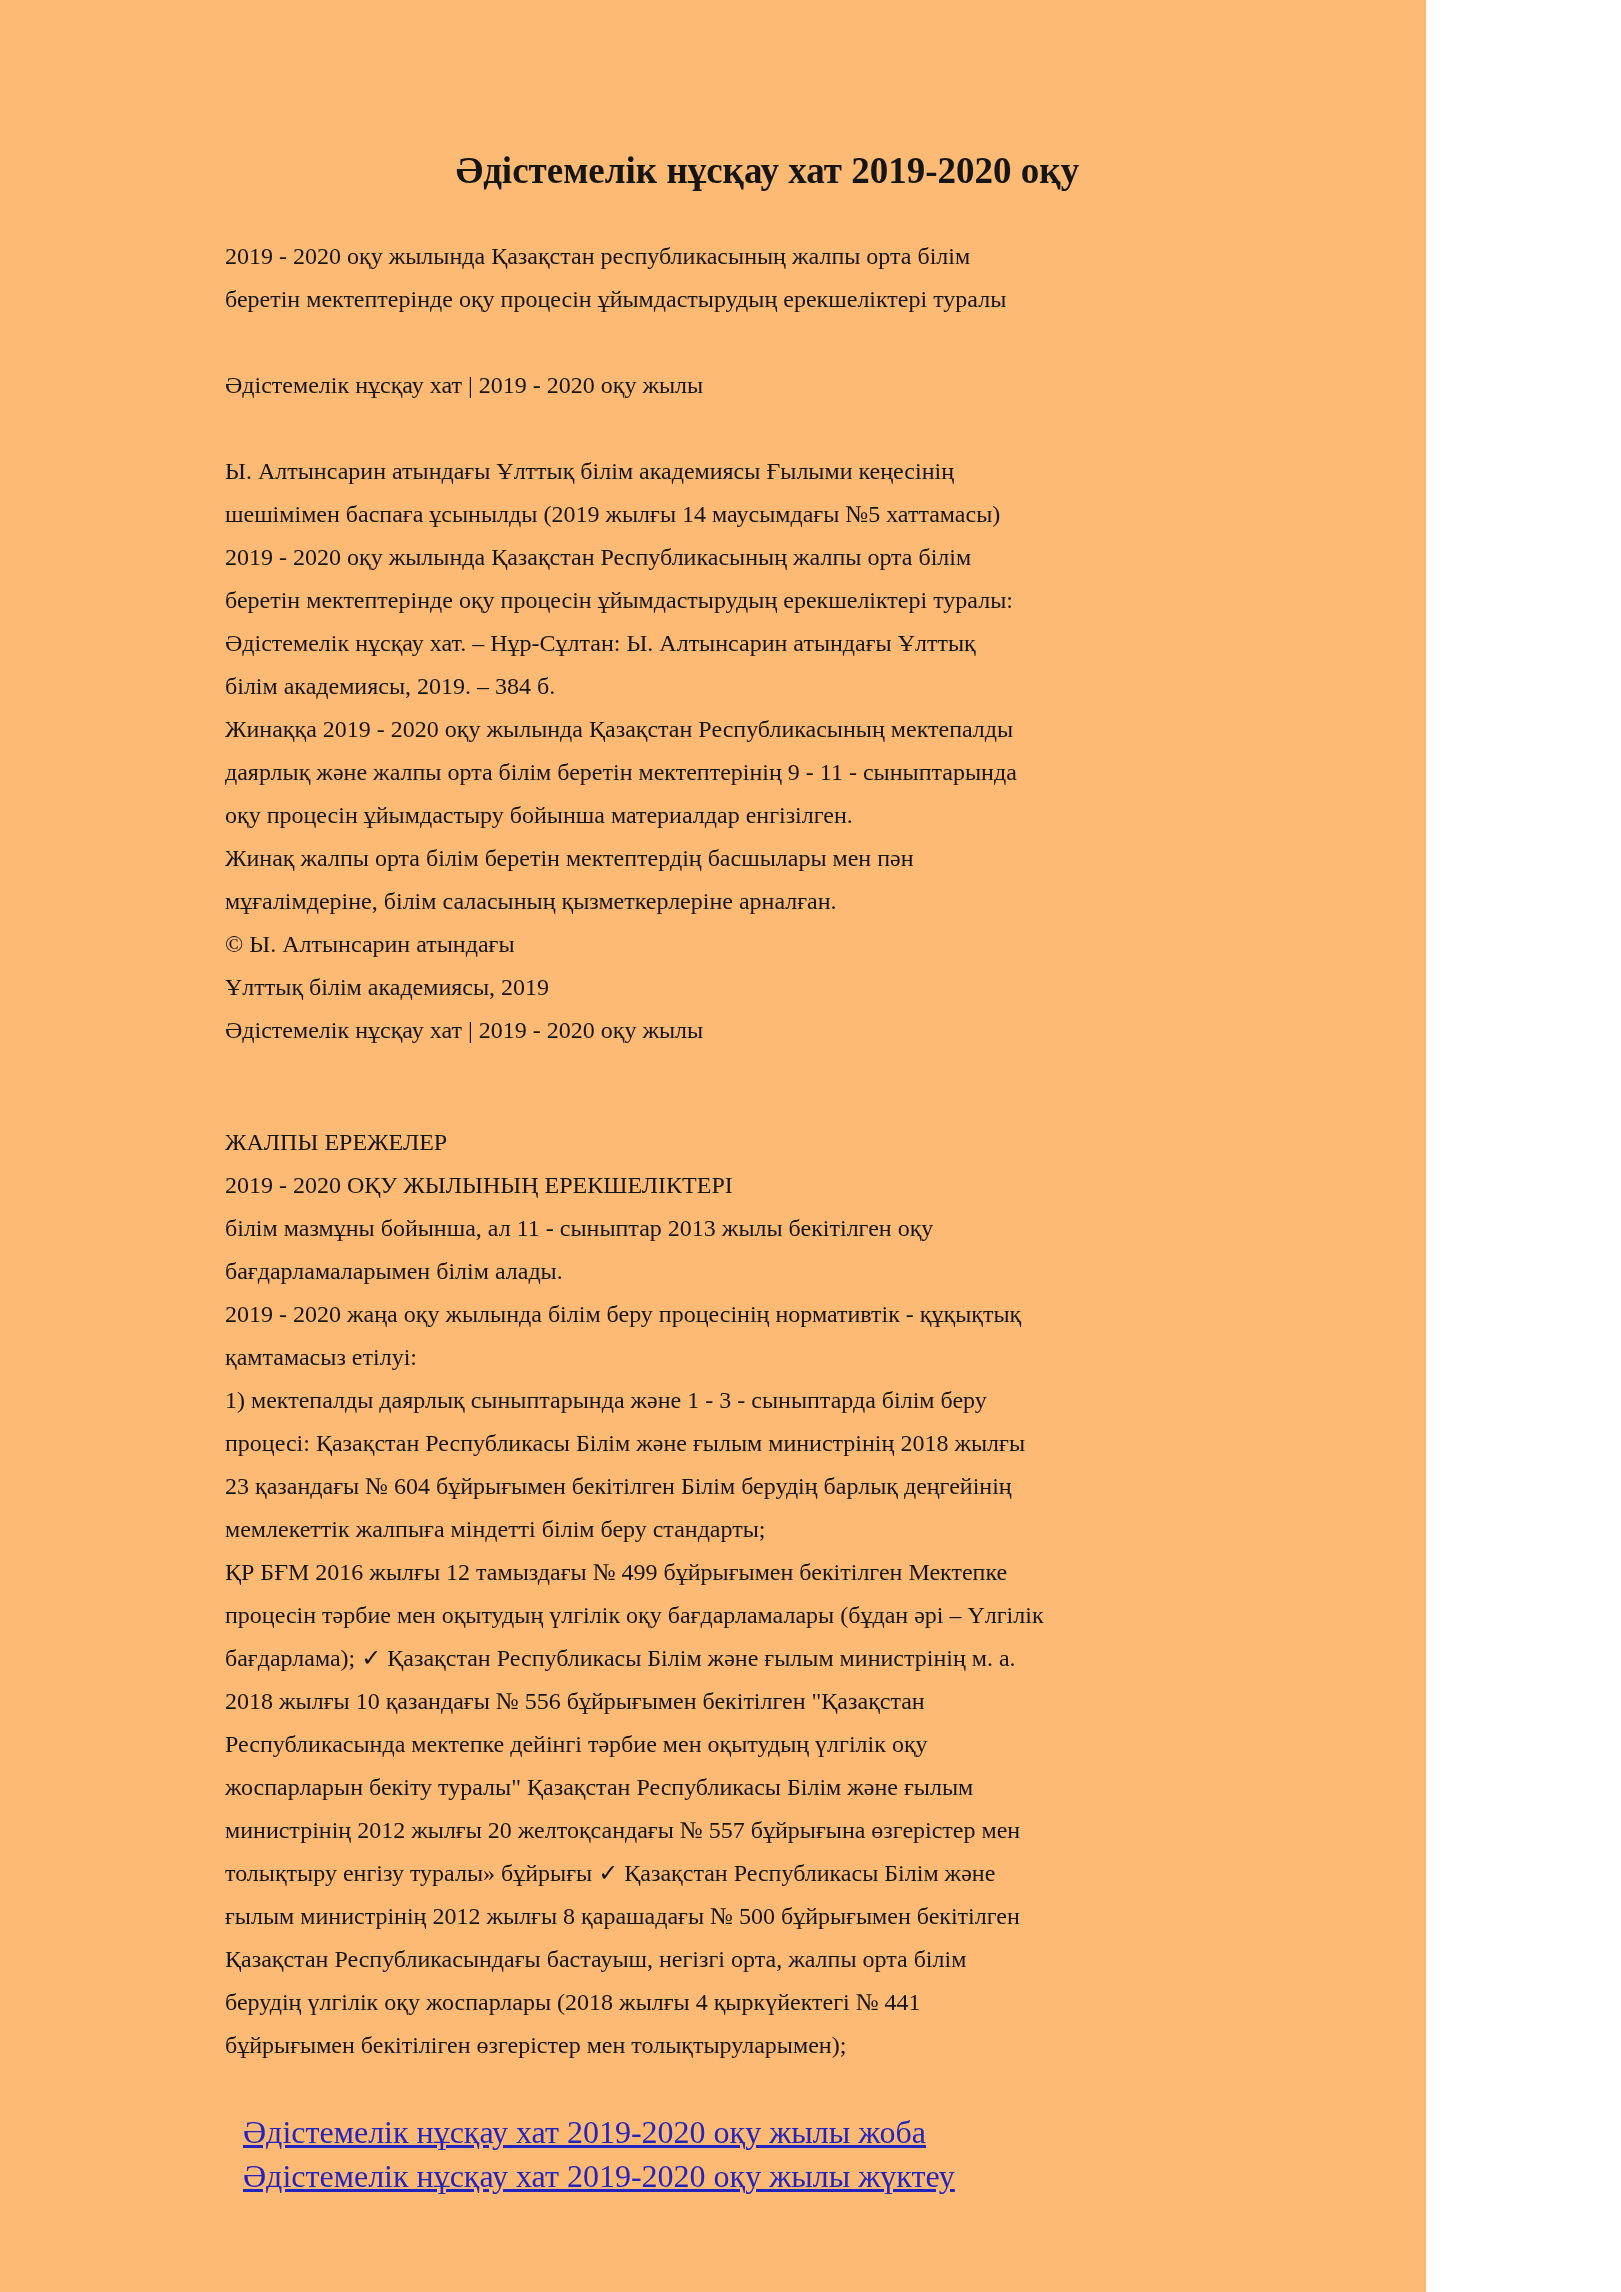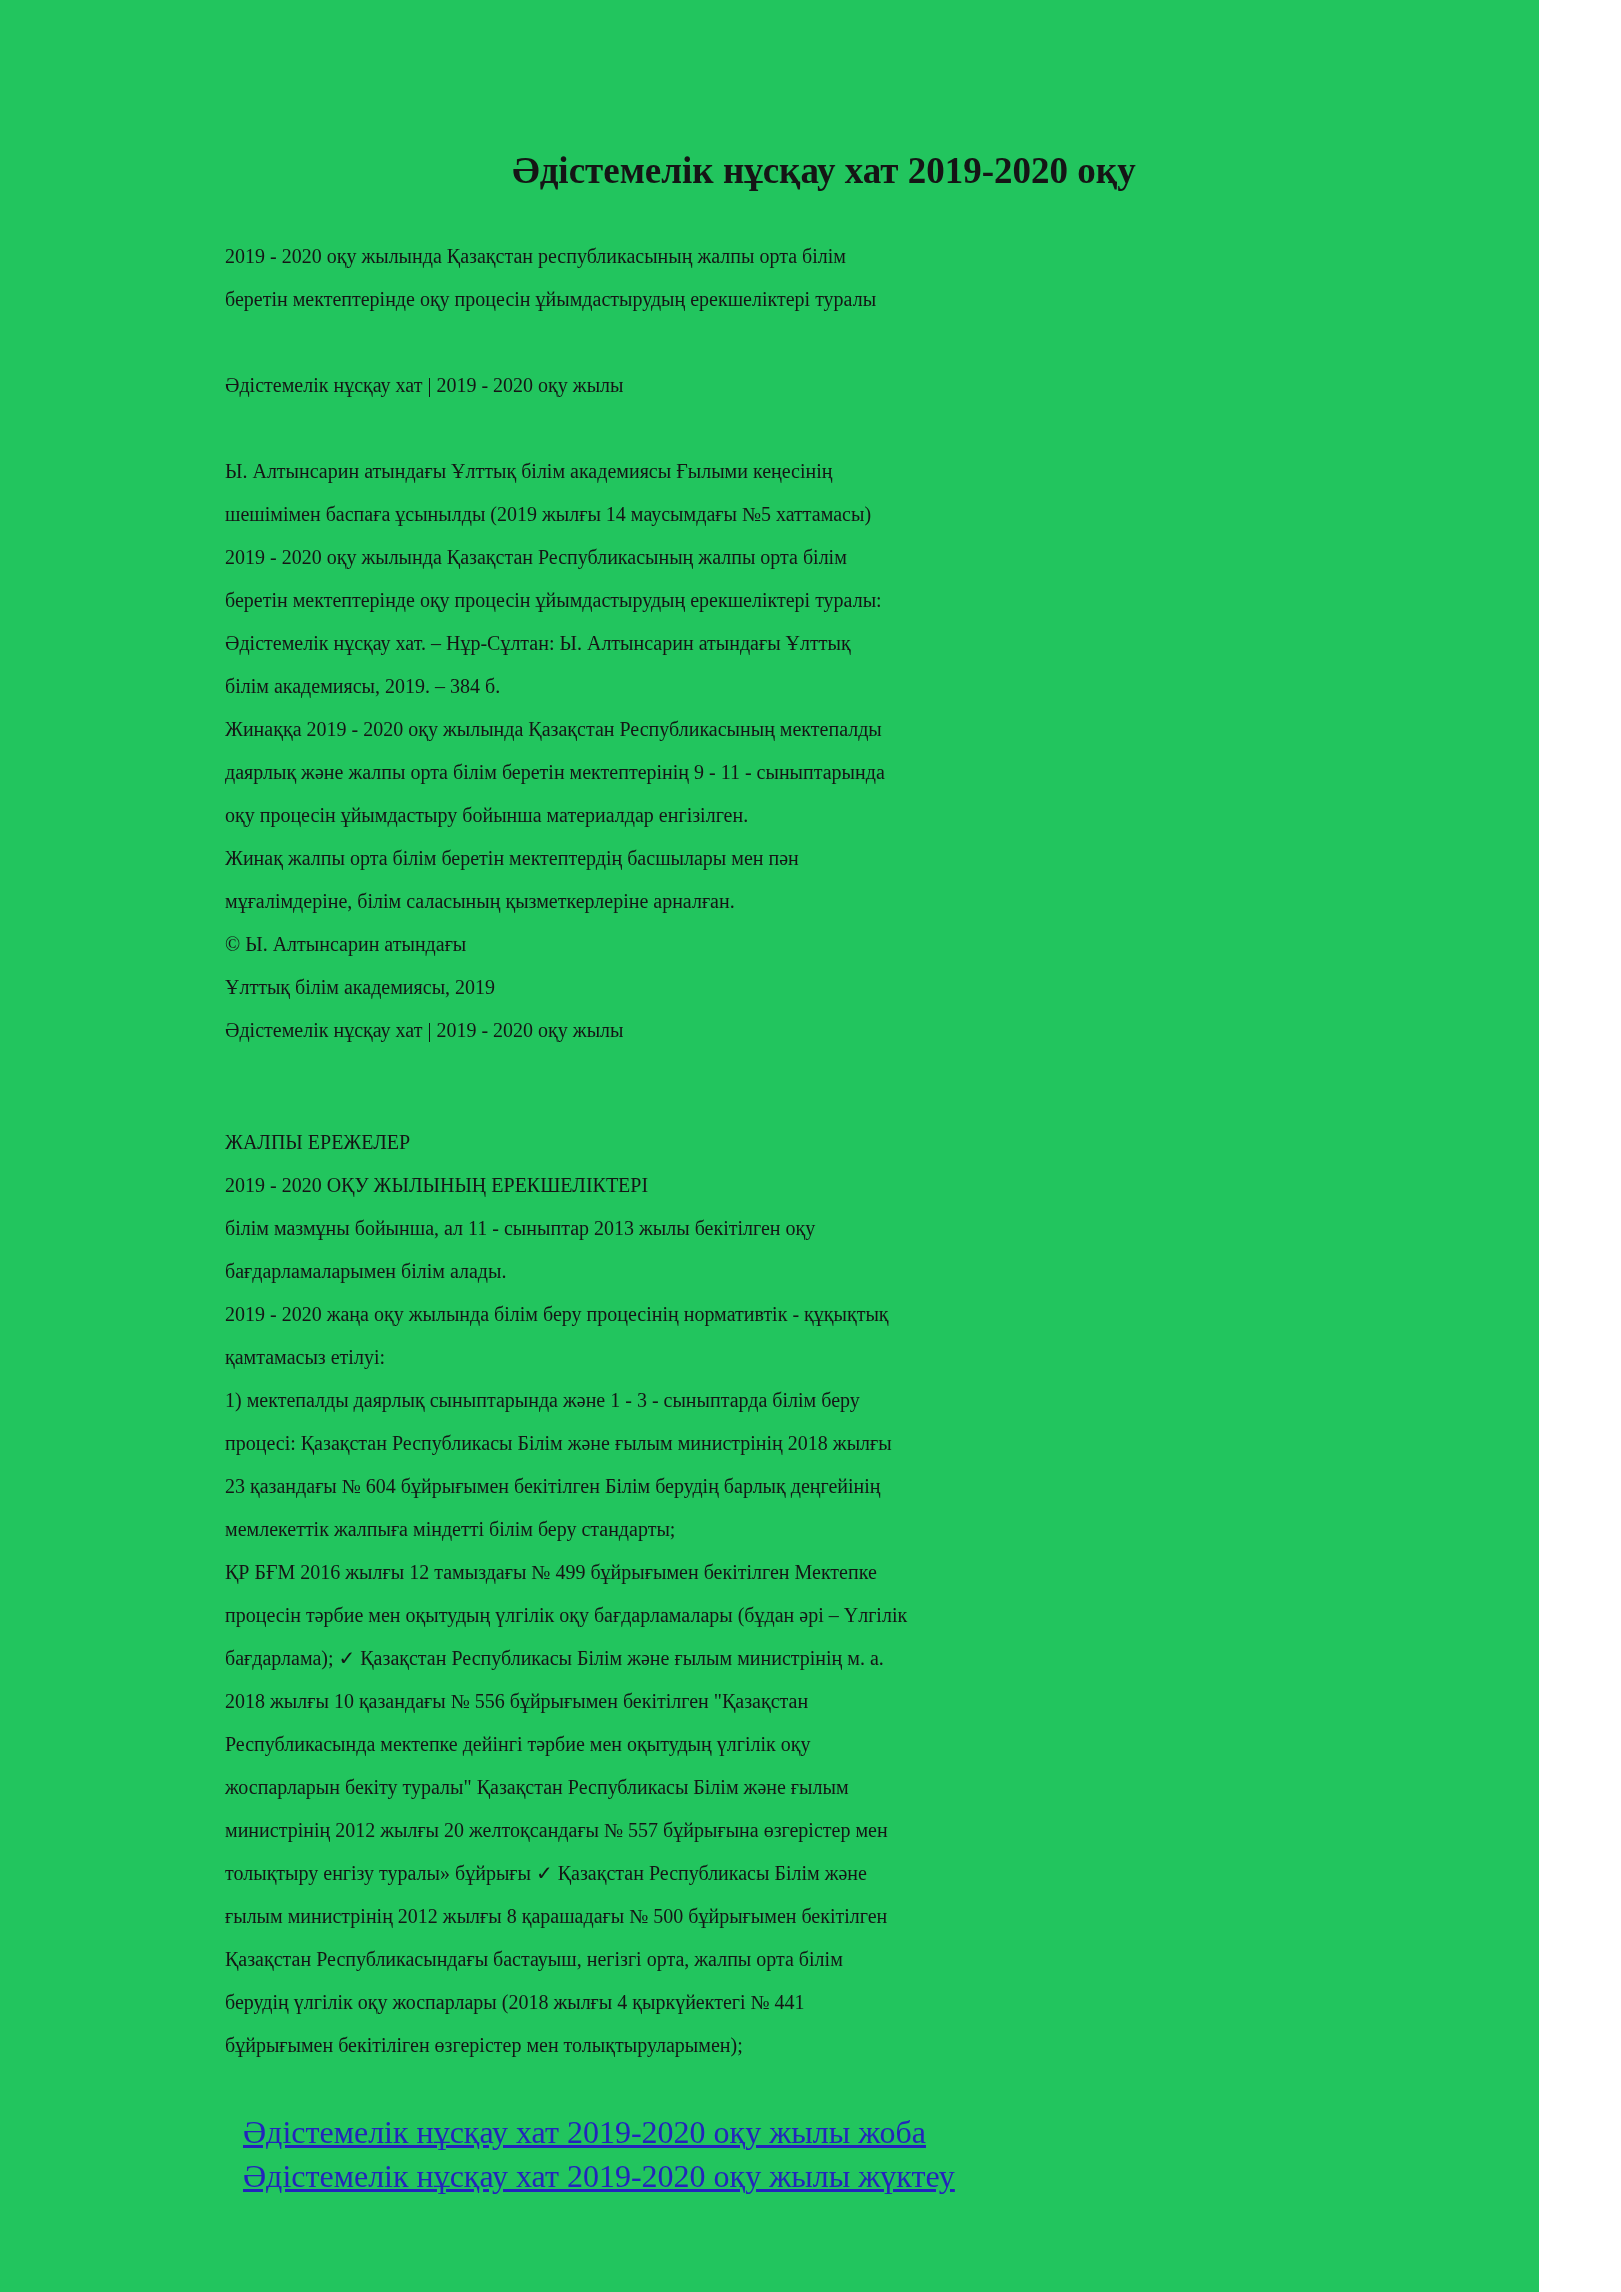--- a/index.html
+++ b/index.html
@@ -3,42 +3,42 @@
 <meta charset="utf-8">
 <title></title>
 <style>
   html, body {
     margin: 0;
     padding: 0;
     background: #ffffff;
   }
   .page {
     position: relative;
-    width: 1539px;
+    width: 1426px;
     height: 2293px;
     box-sizing: border-box;
-    background: #22c55e;
+    background: #fdba74;
     padding: 149px 116px 0 225px;
     overflow: hidden;
     font-family: "Liberation Serif", "DejaVu Serif", serif;
     color: #151515;
   }
   .doc-title {
     margin: 0;
     font-size: 37px;
     line-height: 43px;
     font-weight: bold;
     text-align: center;
     white-space: pre;
   }
   .gap { height: 43px; }
   .block { margin: 0; }
   .body-offset { margin-top: 25.5px; }
   .line {
-    font-size: 20px;
+    font-size: 24px;
     line-height: 43px;
     white-space: pre;
   }
   .links .link-row { display: block; }
   .doc-link {
     display: inline-block;
     font-size: 32px;
     line-height: 44px;
     color: #2424bc;
     text-decoration: underline;

